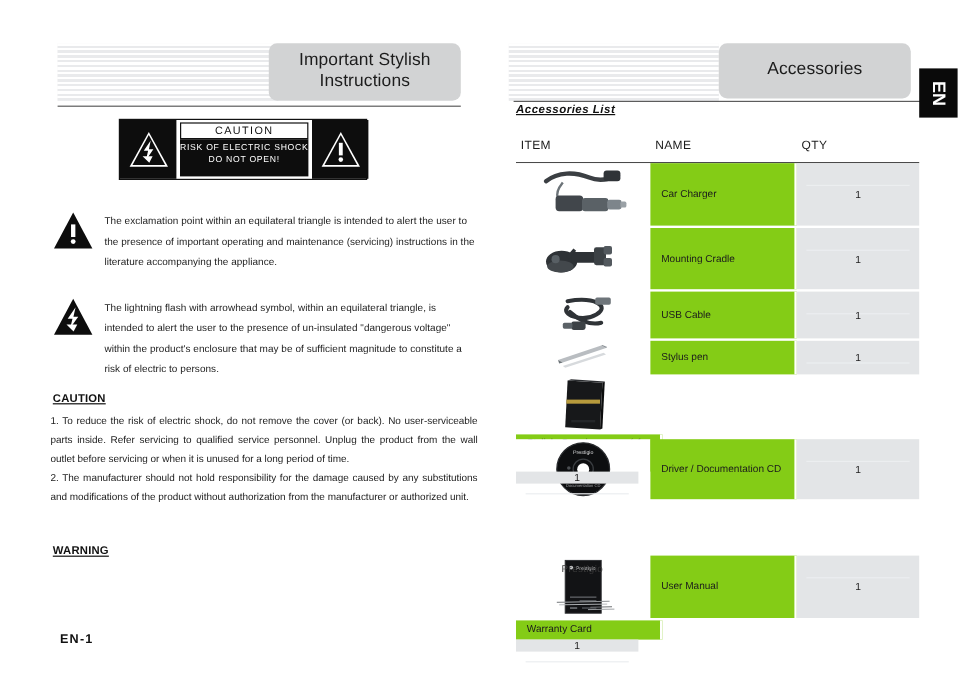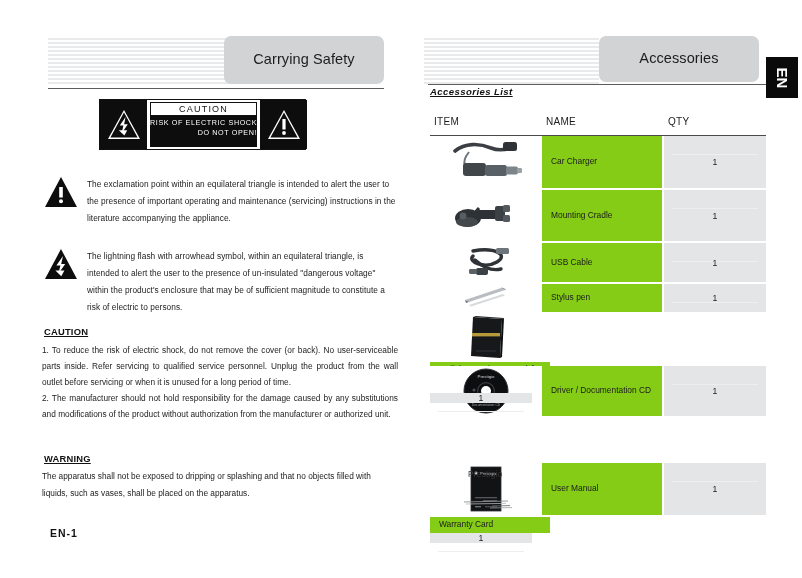--- a/index.html
+++ b/index.html
@@ -117,21 +117,21 @@
     flex: 1 1 auto;
     background: #0d0d0d;
     color: #fff;
     text-align: center;
     font-size: 7.2px;
     letter-spacing: .6px;
     line-height: 1.45;
     padding-top: 2px;
     box-sizing: border-box;
   }
-  .cb-risk div { white-space: nowrap; text-align: right; }
+  .cb-risk div { white-space: nowrap; }
 
   
   .tri-wrap { display: block; line-height: 0; }
 
   
   .notice {
     position: absolute;
     display: flex;
     align-items: flex-start;
   }
@@ -283,21 +283,22 @@
 </style>
 </head>
 <body>
 
 <div class="page page-left">
 
   <div class="banner" style="left:48px; top:36px; width:184px;"></div>
 
   <div class="title-box" style="left:224px; top:36px; width:160px; height:48px;">
     <div>
-      <div>Carrying Safety</div>
+      <div>Important Stylish</div>
+      <div>Instructions</div>
     </div>
   </div>
 
   <div class="hrule" style="left:48px; top:88px; width:336px;"></div>
 
   <div class="caution-box">
     <div class="cb-sym">
       <span class="tri-wrap">
         <svg width="34" height="33" viewBox="0 0 34 33" aria-hidden="true">
           <polygon points="17,2 33,31 1,31" fill="#ffffff"></polygon>
@@ -351,23 +352,20 @@
 
   <div class="sec-head" style="left:44px; top:326px;">CAUTION</div>
 
   <div class="body-block" style="left:42px; top:342px; width:356px;">
     <p>1.  To reduce the risk of electric shock, do not remove the cover (or back). No user-serviceable parts inside. Refer servicing to qualified service personnel. Unplug the product from the wall outlet before servicing or when it is unused for a long period of time.</p>
     <p>2.  The manufacturer should not hold responsibility for the damage caused by any substitutions and modifications of the product without authorization from the manufacturer or authorized unit.</p>
   </div>
 
   <div class="sec-head" style="left:44px; top:453px;">WARNING</div>
 
-  <div class="body-block" style="left:42px; top:468px; width:356px; line-height:2.05;">
-    <p class="nj">The apparatus shall not be exposed to dripping or splashing and that no objects filled with liquids, such as vases, shall be placed on the apparatus.</p>
-  </div>
 
   <div class="page-num">EN-1</div>
 </div>
 
 <div class="page page-right">
 </div>
 
 <div class="banner" style="left:424px; top:36px; width:175px;"></div>
 
 <div class="title-box" style="left:599px; top:36px; width:160px; height:46px;">

